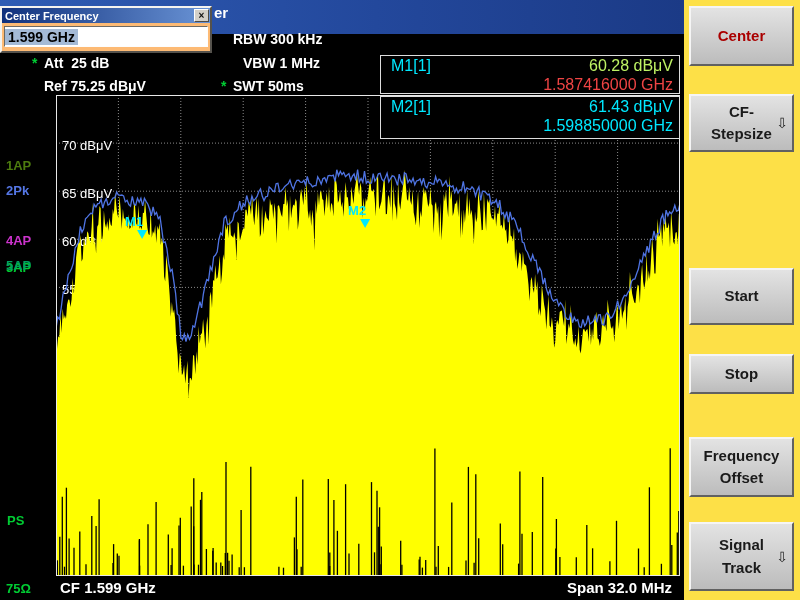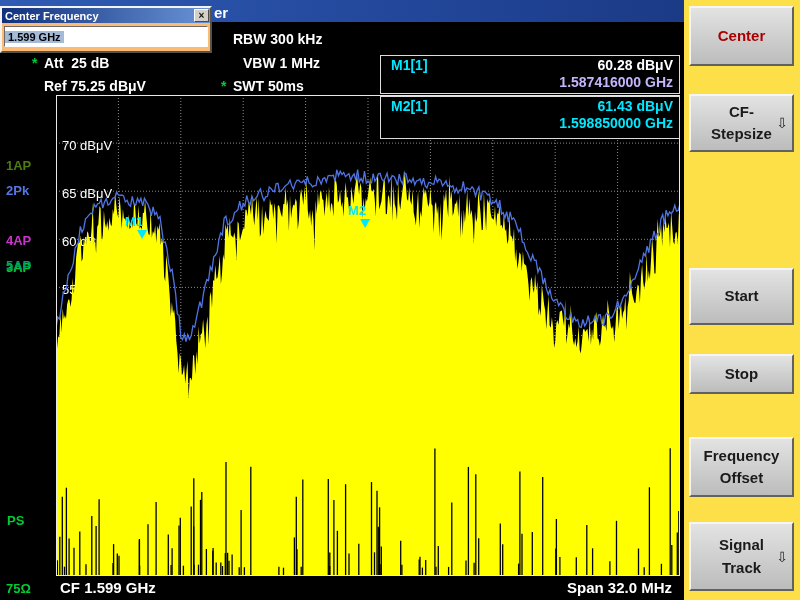--- a/index.html
+++ b/index.html
@@ -4,36 +4,36 @@
 <style>
   * { box-sizing: border-box; }
   html,body { margin:0; padding:0; }
   body {
     width:800px; height:600px; position:relative; overflow:hidden;
     background:#000; font-family:"Liberation Sans", sans-serif;
   }
   .abs { position:absolute; }
 
   
-  .titlebar { left:0; top:0; width:684px; height:22px;
+  .titlebar { left:0; top:0; width:684px; height:34px;
     background:linear-gradient(90deg,#2f5cb4 0%,#23489c 55%,#1b3a86 100%); }
   .window-title { position:absolute; left:214px; top:4px; color:#fff; font-size:15px; font-weight:bold; }
 
   
   .settings { color:#fff; font-size:14px; font-weight:bold; white-space:pre; }
   .star { display:inline-block; width:12px; }
   .pos-rbw { left:233px; top:31px; }
   .pos-att { left:32px;  top:55px; }
   .pos-vbw { left:243px; top:55px; }
   .pos-ref { left:44px;  top:78px; }
   .pos-swt { left:221px; top:78px; }
 
   
   .marker-box { left:380px; width:300px; background:#000; border:1px solid #ddd;
-    color:#00e8ff; font-size:14px; font-weight:bold; z-index:3; }
+    color:#00e8ff; font-size:16px; font-weight:normal; z-index:3; }
   .mb1 { top:55px; height:39px; }
   .mb2 { top:96px; height:43px; }
   .mrow { display:flex; justify-content:space-between; padding:1px 6px 0 10px; }
   .mrow.right { justify-content:flex-end; }
 
   
   .plot { left:56px; top:95px; width:624px; height:481px; }
 
   
   .tlabel { left:6px; font-size:13px; font-weight:bold; }
@@ -67,21 +67,21 @@
   .dialog { left:0; top:6px; width:212px; height:47px; background:#fdba74; z-index:10;
     border:2px solid; border-color:#f5f3ef #55524c #55524c #f5f3ef; }
   .dialog-titlebar { height:15px; background:linear-gradient(90deg,#10307c,#6a94d6);
     display:flex; align-items:center; padding:0 3px; position:relative; cursor:default; }
   .dialog-title { color:#fff; font-size:11px; font-weight:bold; }
   .dialog-close { position:absolute; right:1px; top:1px; width:15px; height:13px;
     background:#d4d0c8; border:1px solid; border-color:#fff #4e4b45 #4e4b45 #fff;
     font-size:10px; line-height:11px; text-align:center; font-weight:bold; color:#111; cursor:pointer; }
   .dialog-input { margin:3px 2px 0 2px; height:21px; background:#fff;
     border:1px solid; border-color:#6e6a64 #fdfdfd #fdfdfd #6e6a64;
-    display:flex; align-items:center; font-size:11px; font-weight:bold; cursor:text; }
+    display:flex; align-items:center; font-size:14px; font-weight:bold; cursor:text; }
   .dialog-input .sel { background:#a4bad6; color:#000; padding:0 3px; }
 </style>
 </head>
 <body>
 
 <div class="screen">
 
   <div class="abs titlebar">
     <span class="window-title">er</span>
   </div>
@@ -237,24 +237,24 @@
         <text x="69.1" y="131.0" fill="#00e8ff" font-size="13" font-weight="bold" font-family="Liberation Sans, sans-serif">M1</text>
         <polygon points="309.1,132.9 304.1,123.9 314.1,123.9" fill="#00e8ff"></polygon>
         <text x="292.1" y="119.9" fill="#00e8ff" font-size="13" font-weight="bold" font-family="Liberation Sans, sans-serif">M2</text>
         <rect x="0.5" y="0.5" width="623" height="480" fill="none" stroke="#e8e8e8" stroke-width="1"></rect>
       </svg>
   </div>
 
   <div class="abs marker-box mb1">
     <div class="mrow">
       <span style="color: rgb(0, 232, 255);">M1[1]</span>
-      <span style="color: #ffffff;">60.28 dBμV</span>
+      <span style="color: #bef264;">60.28 dBμV</span>
     </div>
     <div class="mrow right">
-      <span style="color: #c4b5fd;">1.587416000 GHz</span>
+      <span style="color: #ef4444;">1.587416000 GHz</span>
     </div>
   </div>
 
   <div class="abs marker-box mb2">
     <div class="mrow">
       <span style="color: rgb(0, 232, 255);">M2[1]</span>
       <span style="color: rgb(0, 232, 255);">61.43 dBμV</span>
     </div>
     <div class="mrow right">
       <span style="color: rgb(0, 232, 255);">1.598850000 GHz</span>

